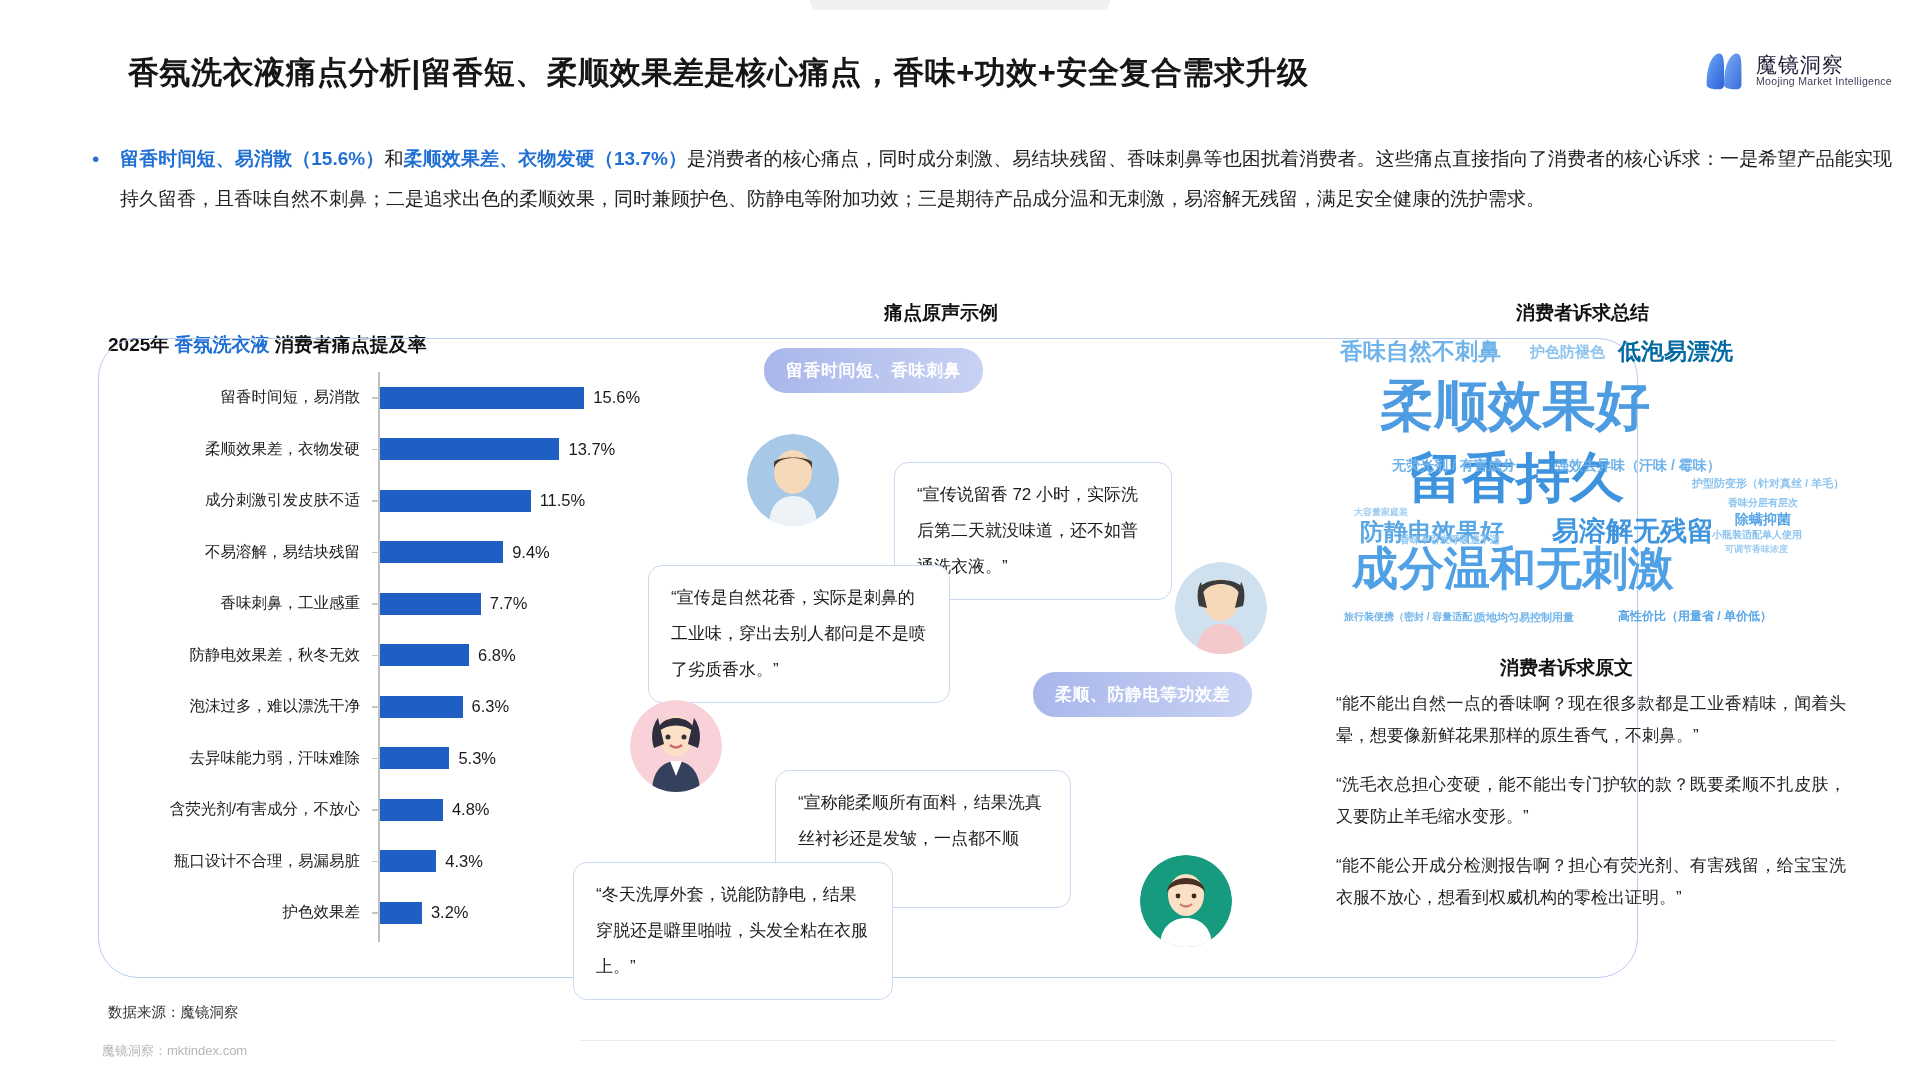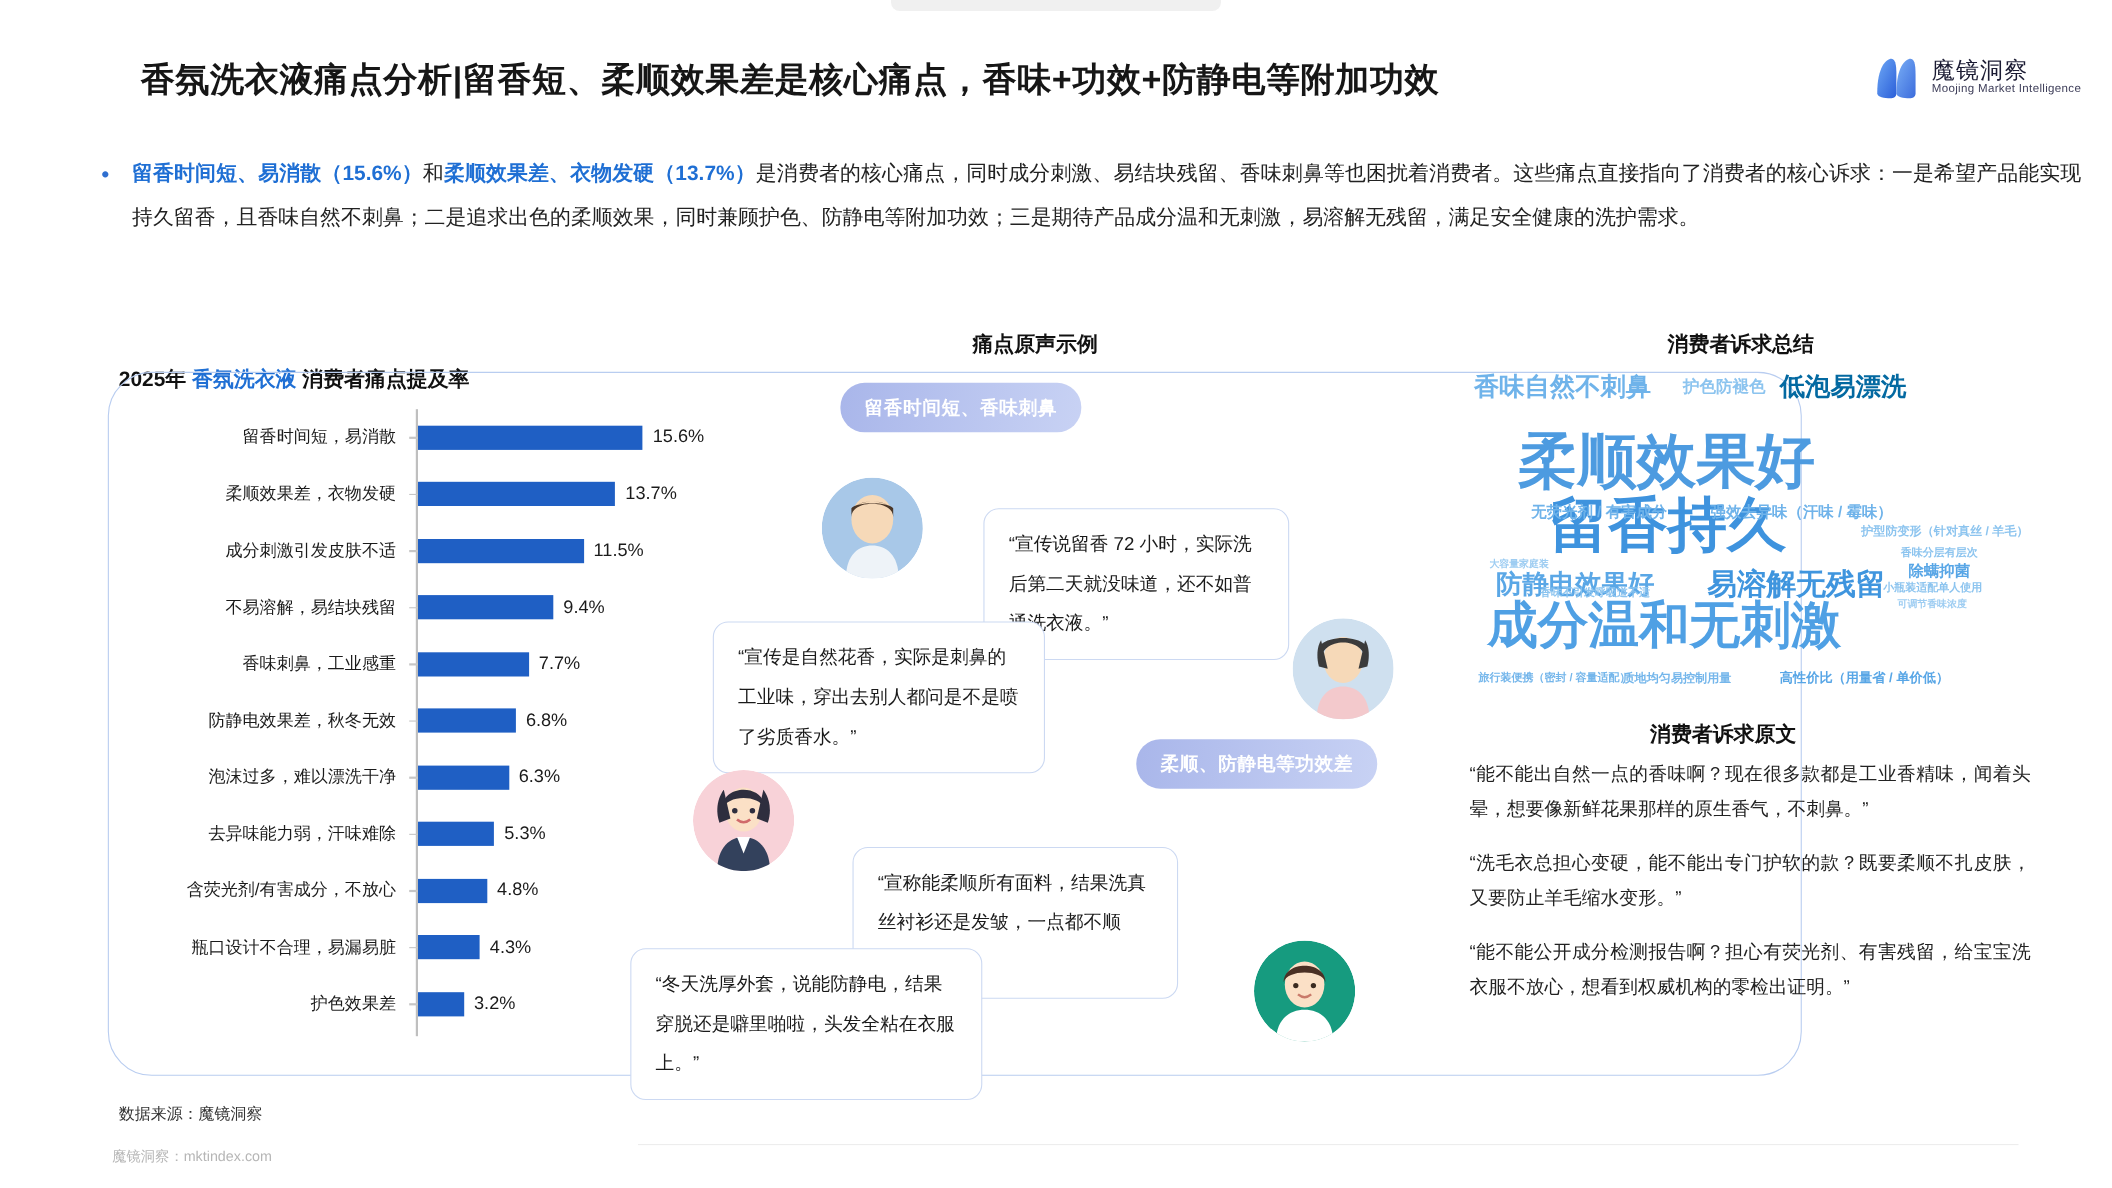--- a/index.html
+++ b/index.html
@@ -104,21 +104,21 @@
   .origs { position: absolute; left: 1336px; top: 688px; width: 510px; }
   .orig { font-size: 17px; line-height: 32px; color: #222; margin-bottom: 17px; text-align: justify; }
 </style>
 </head>
 <body>
 
 <div class="page">
 
   <div class="notch"></div>
 
-  <div class="title">香氛洗衣液痛点分析|留香短、柔顺效果差是核心痛点，香味+功效+防静电等附加功效</div>
+  <div class="title">香氛洗衣液痛点分析|留香短、柔顺效果差是核心痛点，香味+功效+安全复合需求升级</div>
 
   <div class="logo">
     <svg class="logo-mark" viewBox="0 0 48 48">
       <defs>
         <linearGradient id="lg1" x1="0" y1="0" x2="1" y2="1">
           <stop offset="0" stop-color="#6ea8f5"></stop>
             <stop offset="1" stop-color="#2b5fd9"></stop>
         </linearGradient>
       </defs>
       <path d="M5 40 C5 14 14 6 19 6 C24 6 24 16 24 24 L24 40 C24 44 21 45 18 45 C12 45 5 44 5 40 Z" fill="url(#lg1)"></path>
@@ -285,21 +285,21 @@
       <ellipse cx="46" cy="40" rx="18" ry="21" fill="#fbe0c6"></ellipse>
       <path d="M27 38 C27 18 65 18 65 38 C62 26 30 26 27 38 Z" fill="#4a3024"></path>
       <circle cx="38" cy="41" r="2.4" fill="#3a2a20"></circle>
         <circle cx="54" cy="41" r="2.4" fill="#3a2a20"></circle>
       <path d="M40 49 Q46 54 52 49" stroke="#c97a6a" stroke-width="2.2" fill="none"></path>
       <path d="M20 92 C20 71 33 63 46 63 C59 63 72 71 72 92 Z" fill="#ffffff"></path>
     </svg>
   </div>
 
   <div class="cloud" id="word-cloud">
-      <span style="left: 40px; top: 62px; font-size: 54px; color: rgb(77, 155, 224);">柔顺效果好</span>
+      <span style="left: 40px; top: 48px; font-size: 54px; color: rgb(77, 155, 224);">柔顺效果好</span>
       <span style="left: 68px; top: 120px; font-size: 54px; color: rgb(62, 147, 222);">留香持久</span>
       <span style="left: 12px; top: 215px; font-size: 46px; color: rgb(79, 160, 228);">成分温和无刺激</span>
       <span style="left: 212px; top: 188px; font-size: 27px; color: rgb(63, 149, 222);">易溶解无残留</span>
       <span style="left: 20px; top: 190px; font-size: 24px; color: rgb(90, 167, 230);">防静电效果好</span>
       <span style="left: 0px; top: 10px; font-size: 23px; color: rgb(111, 179, 234);">香味自然不刺鼻</span>
       <span style="left: 278px; top: 10px; font-size: 23px; color: #0369a1;">低泡易漂洗</span>
       <span style="left: 190px; top: 14px; font-size: 15px; color: rgb(140, 196, 239);">护色防褪色</span>
       <span style="left: 52px; top: 128px; font-size: 14px; color: rgb(111, 179, 234);">无荧光剂 / 有害成分</span>
       <span style="left: 215px; top: 128px; font-size: 14px; color: rgb(111, 179, 234);">强效去异味（汗味 / 霉味）</span>
       <span style="left: 352px; top: 148px; font-size: 11px; color: rgb(140, 196, 239);">护型防变形（针对真丝 / 羊毛）</span>

